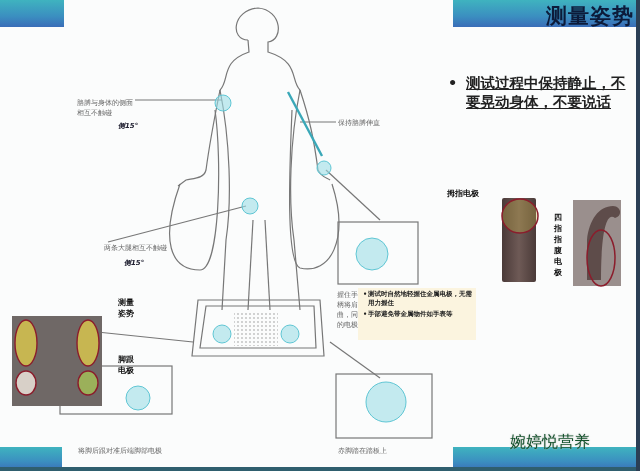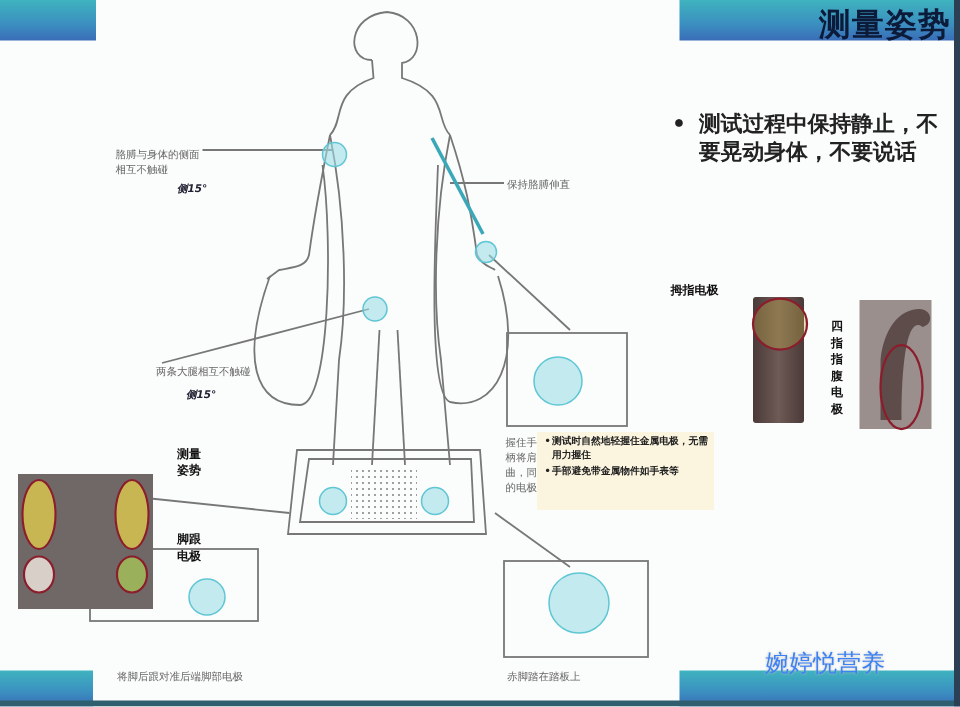--- a/index.html
+++ b/index.html
@@ -1,30 +1,30 @@
 <!DOCTYPE html>
 <html><head>
 <meta charset="utf-8">
 <style>
   html,body{margin:0;padding:0;}
   body{width:640px;height:471px;position:relative;overflow:hidden;background:#fbfcfc;font-family:"DejaVu Sans",sans-serif;}
   .bar{position:absolute;background:linear-gradient(180deg,#3fb3bf 0%,#3b8fc0 60%,#3a6db8 100%);}
   .abs{position:absolute;}
   .title{position:absolute;left:546px;top:2px;font-size:21px;font-weight:bold;color:#0c1b3a;letter-spacing:1px;}
   .bullets{position:absolute;left:448px;top:74px;width:185px;font-size:14.5px;font-weight:bold;color:#222;line-height:19px;}
-  .bullets .b{position:relative;padding-left:18px;margin-bottom:6px;}
+  .bullets .b{position:relative;padding-left:18px;margin-bottom:6px;text-decoration:underline;}
   .bullets .b::before{content:"•";position:absolute;left:0;top:0;}
   .lbl{position:absolute;font-size:7px;color:#666;line-height:10px;}
   .deg{position:absolute;font-size:7px;font-weight:bold;font-style:italic;color:#223;}
   .elbl{position:absolute;font-size:8px;font-weight:bold;color:#111;line-height:11px;}
   .note{position:absolute;left:358px;top:288px;width:118px;height:52px;background:#fbf4df;}
   .note .nb{position:relative;font-size:6.5px;font-weight:bold;color:#222;padding-left:10px;line-height:9px;margin-top:2px;}
   .note .nb::before{content:"•";position:absolute;left:5px;}
   .photo{position:absolute;background:#6d6260;}
-  .wm{position:absolute;left:510px;top:432px;font-size:16px;color:#3b82f6;text-shadow:0 0 2px #bbb;}
+  .wm{position:absolute;left:510px;top:432px;font-size:16px;color:#14532d;text-shadow:0 0 2px #bbb;}
 </style>
 </head>
 <body>
 
 <div class="bar" style="left:0;top:0;width:64px;height:27px;"></div>
 <div class="bar" style="left:453px;top:0;width:187px;height:27px;"></div>
 <div class="title">测量姿势</div>
 
 <div class="bar" style="left:0;top:447px;width:62px;height:24px;"></div>
 <div class="bar" style="left:453px;top:447px;width:187px;height:24px;"></div>

